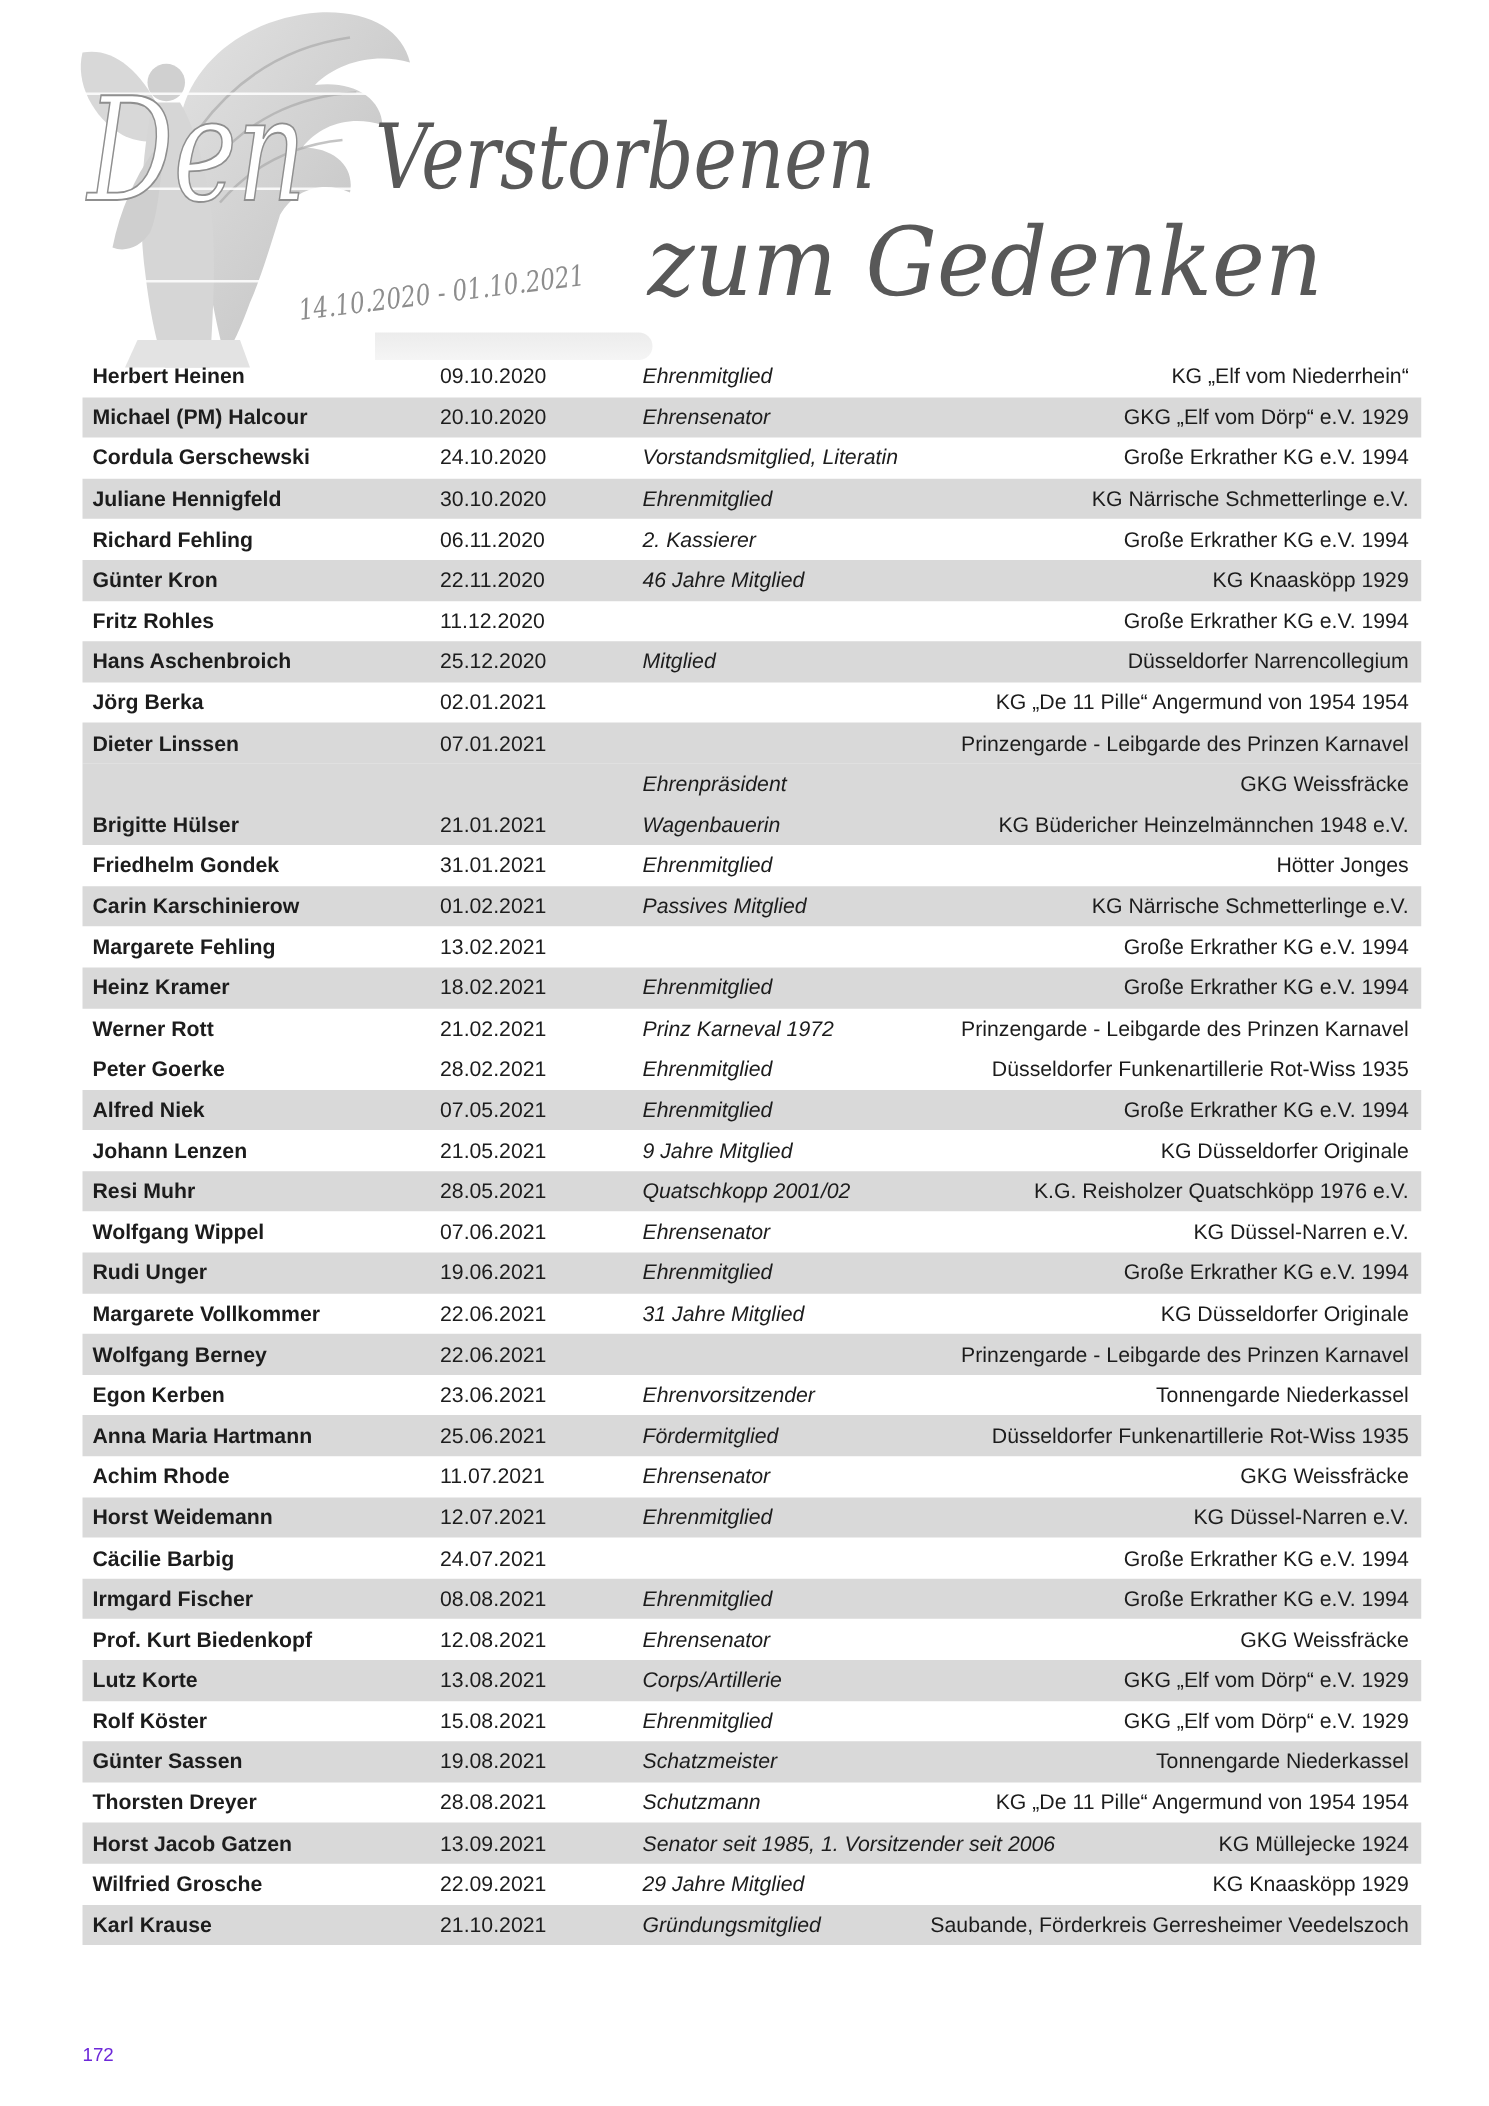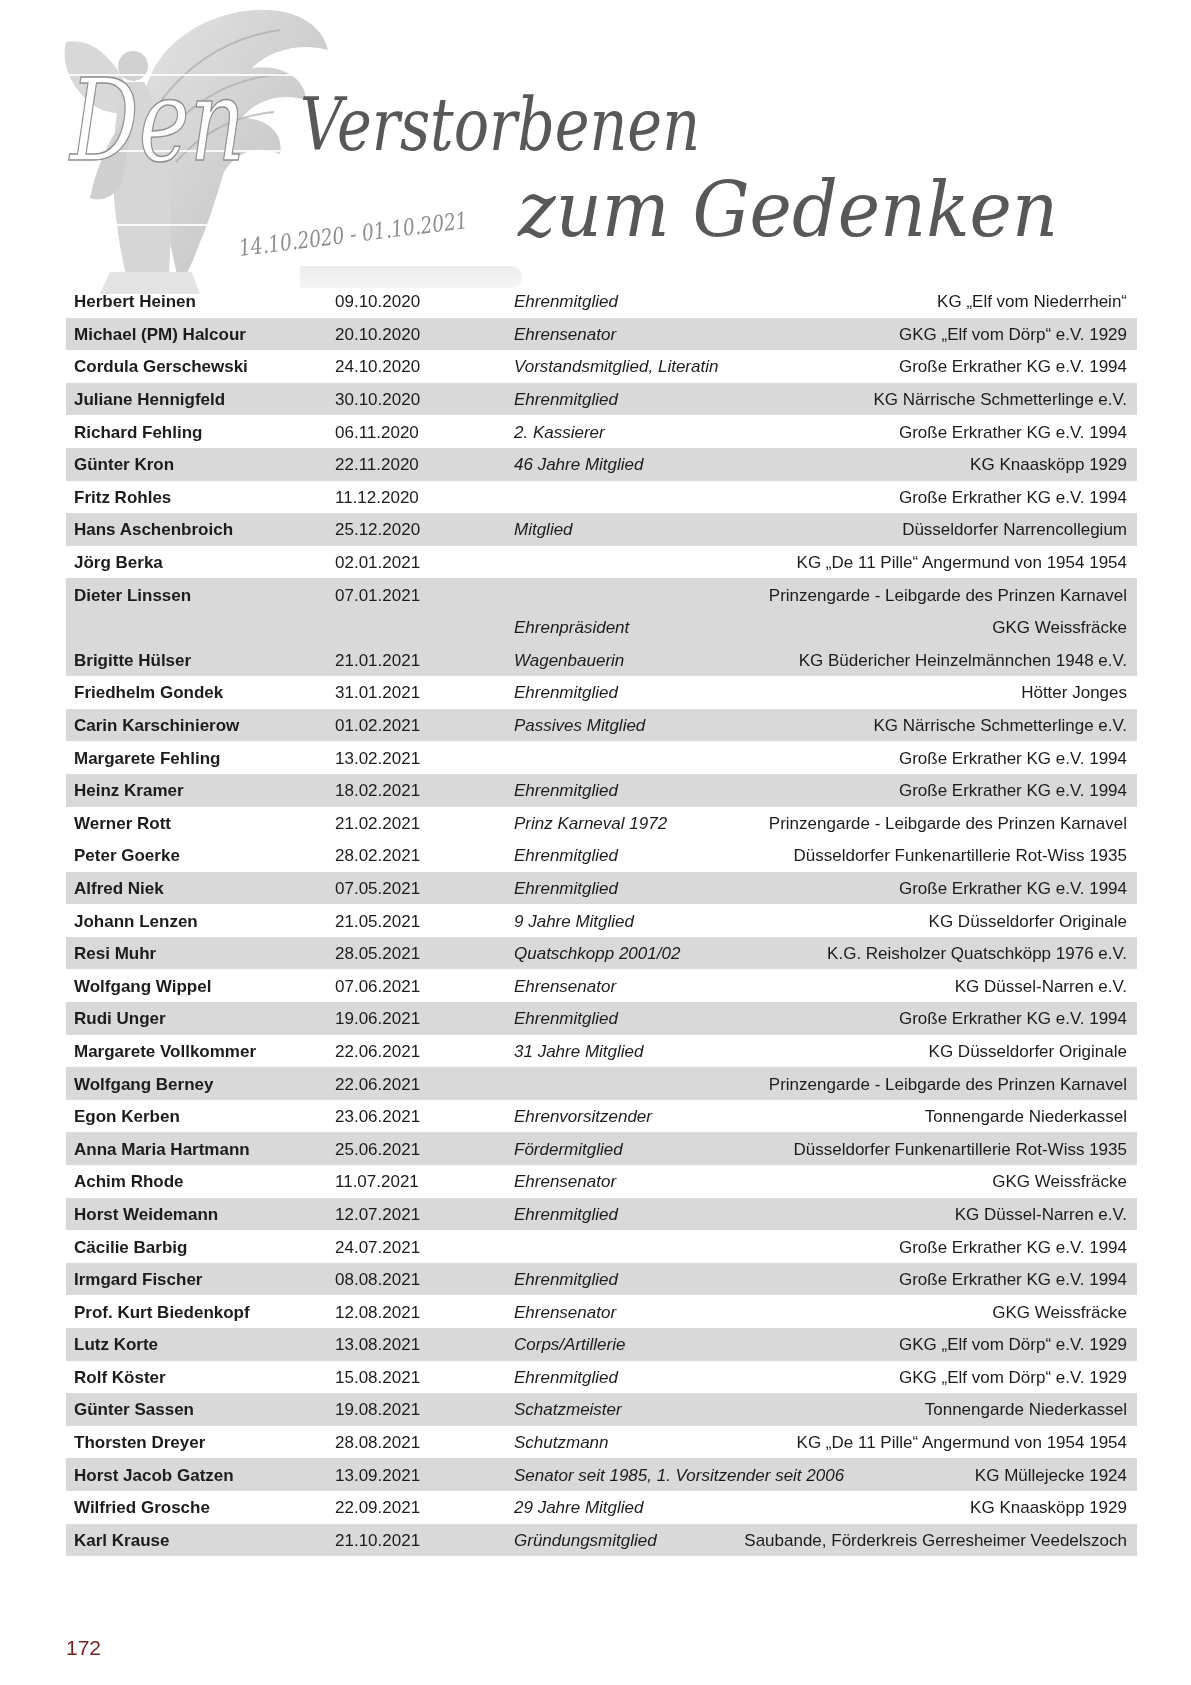--- a/index.html
+++ b/index.html
@@ -31,27 +31,27 @@
   .memorial-table{
     position:absolute;left:66px;top:285px;width:1071px;
   }
   .row{position:relative;height:32.6px;}
   .row.shaded{background:var(--row-shade,#d9d9d9);padding-left:28px;}
   .cell{
     position:absolute;top:50%;transform:translateY(-50%);
     font-size:17px;line-height:1;white-space:nowrap;
   }
   .cell-name{left:8px;font-weight:bold;}
-  .cell-date{left:269px;}
+  .cell-date{left:286px;}
   .cell-role{left:448px;font-style:italic;}
   .cell-org{right:10px;text-align:right;}
   
   .page-number{
     position:absolute;left:66px;top:1636px;
-    font-size:21px;color:#7f1d1d;
+    font-size:15px;color:#6d28d9;
   }
 </style>
 </head>
 <body>
 
 <div class="page">
 
   <div class="header">
 
     <div class="angel">

